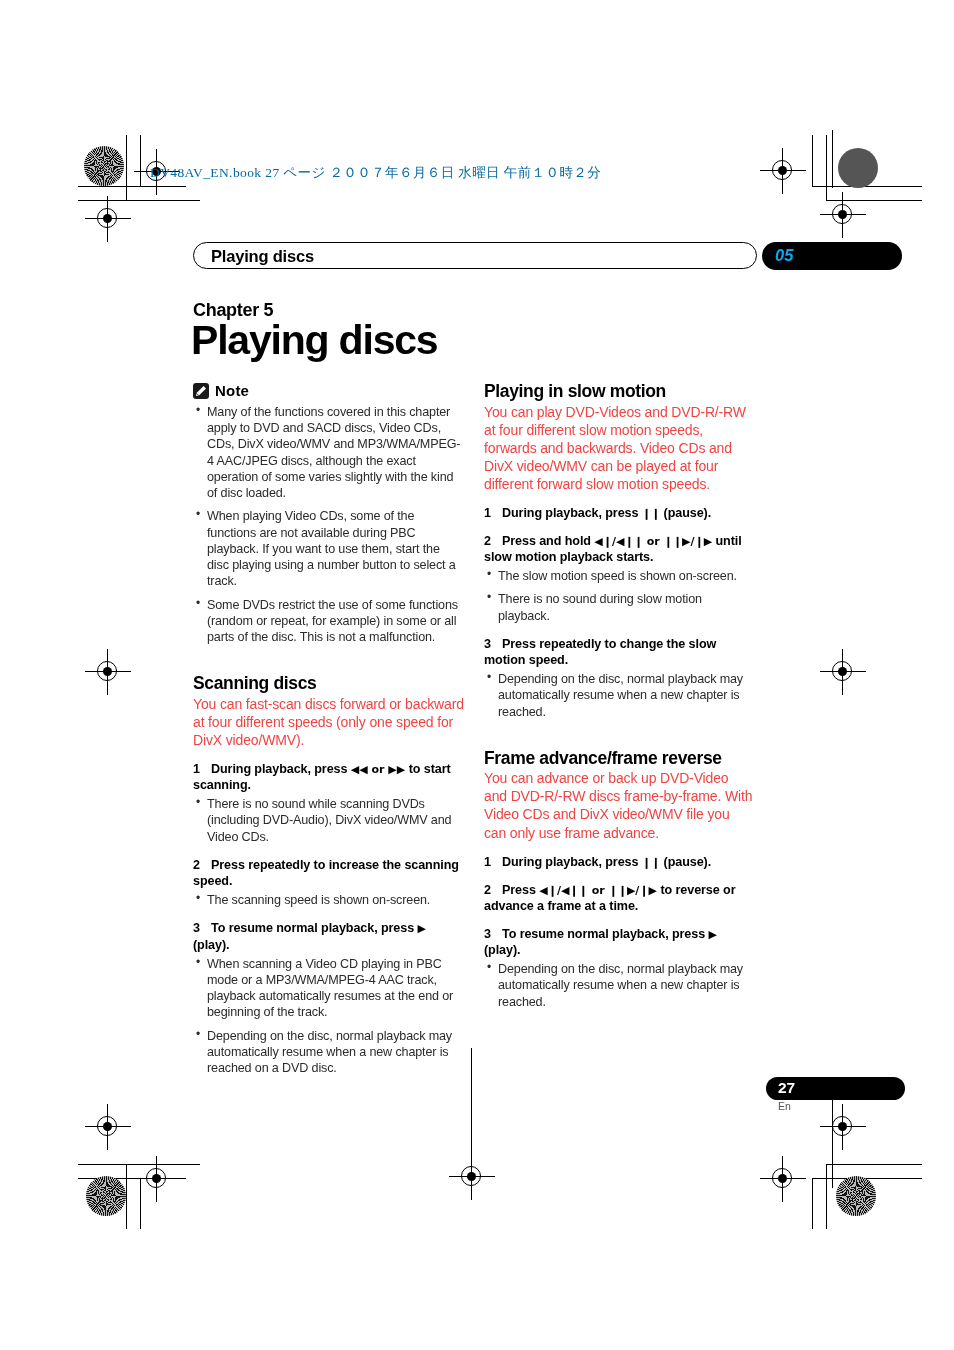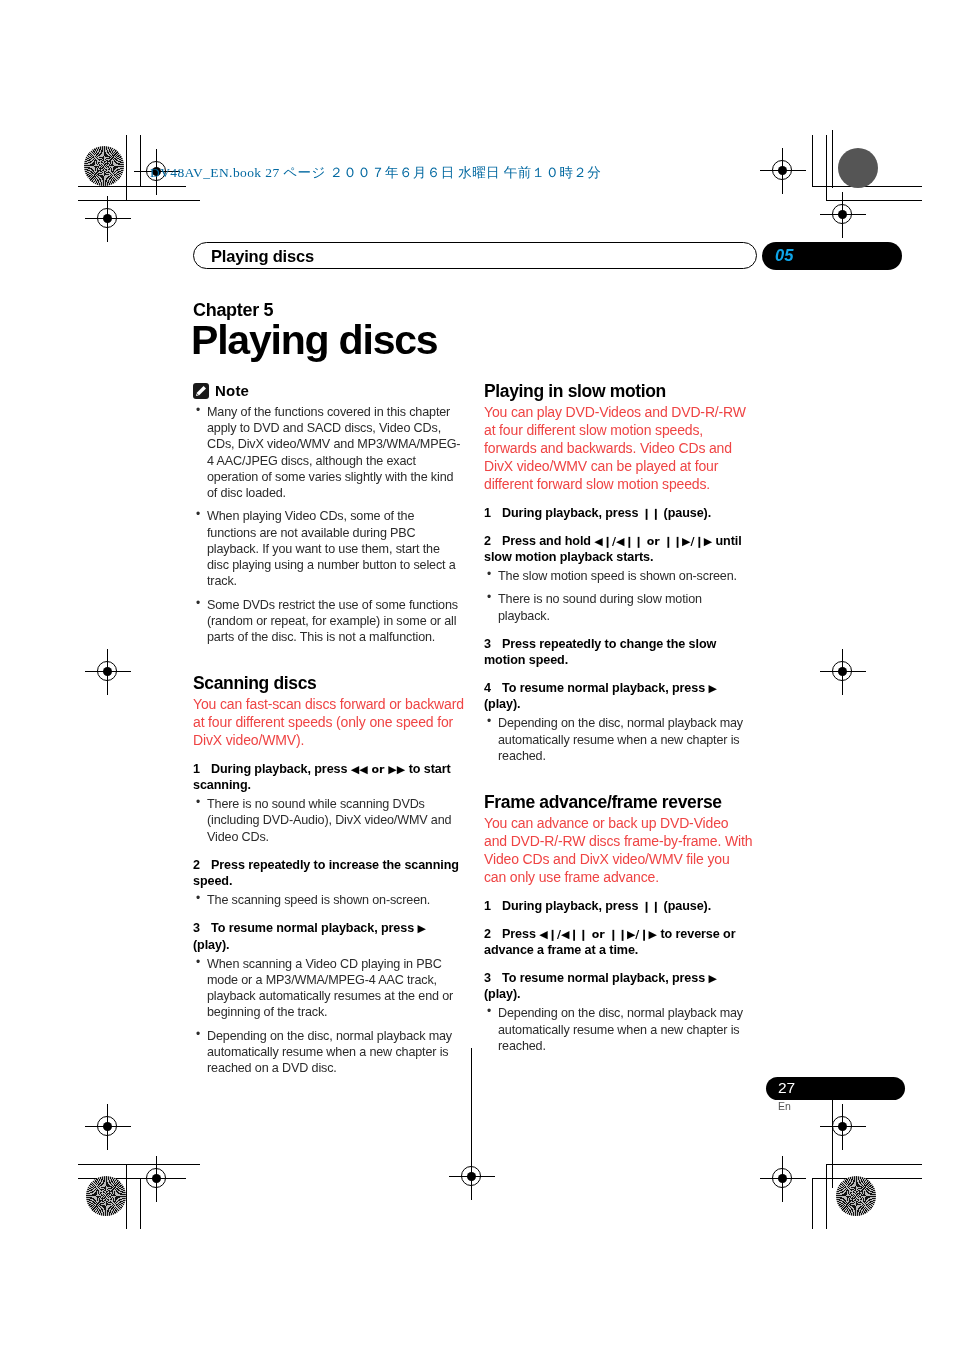--- a/index.html
+++ b/index.html
@@ -241,21 +241,21 @@
     height: 23px;
     background: #000;
     border-radius: 12px;
   }
   .pagenum-pill span {
     position: absolute;
     left: 12px;
     top: 2px;
     color: #fff;
     font-size: 15.5px;
-    font-weight: normal;
+    font-weight: bold;
   }
   .footlang {
     position: absolute;
     left: 778px;
     top: 1100px;
     font-size: 10.5px;
     color: #555;
   }
 </style>
 </head>
@@ -432,23 +432,20 @@
     </div>
     <ul class="bl tight">
       <li>The slow motion speed is shown on-screen.</li>
       <li>There is no sound during slow motion playback.</li>
     </ul>
 
     <div class="step">
       <span class="n">3</span><span>Press repeatedly to change the slow motion speed.</span>
     </div>
 
-    <div class="step">
-      <span class="n">4</span><span>To resume normal playback, press </span><span class="sym">▶</span><span> (play).</span>
-    </div>
     <ul class="bl tight">
       <li>Depending on the disc, normal playback may automatically resume when a new chapter is reached.</li>
     </ul>
 
     <h2 class="sec gap">Frame advance/frame reverse</h2>
     <p class="body">You can advance or back up DVD-Video and DVD-R/-RW discs frame-by-frame. With Video CDs and DivX video/WMV file you can only use frame advance.</p>
 
     <div class="step">
       <span class="n">1</span><span>During playback, press </span><span class="sym">❙❙</span><span> (pause).</span>
     </div>

